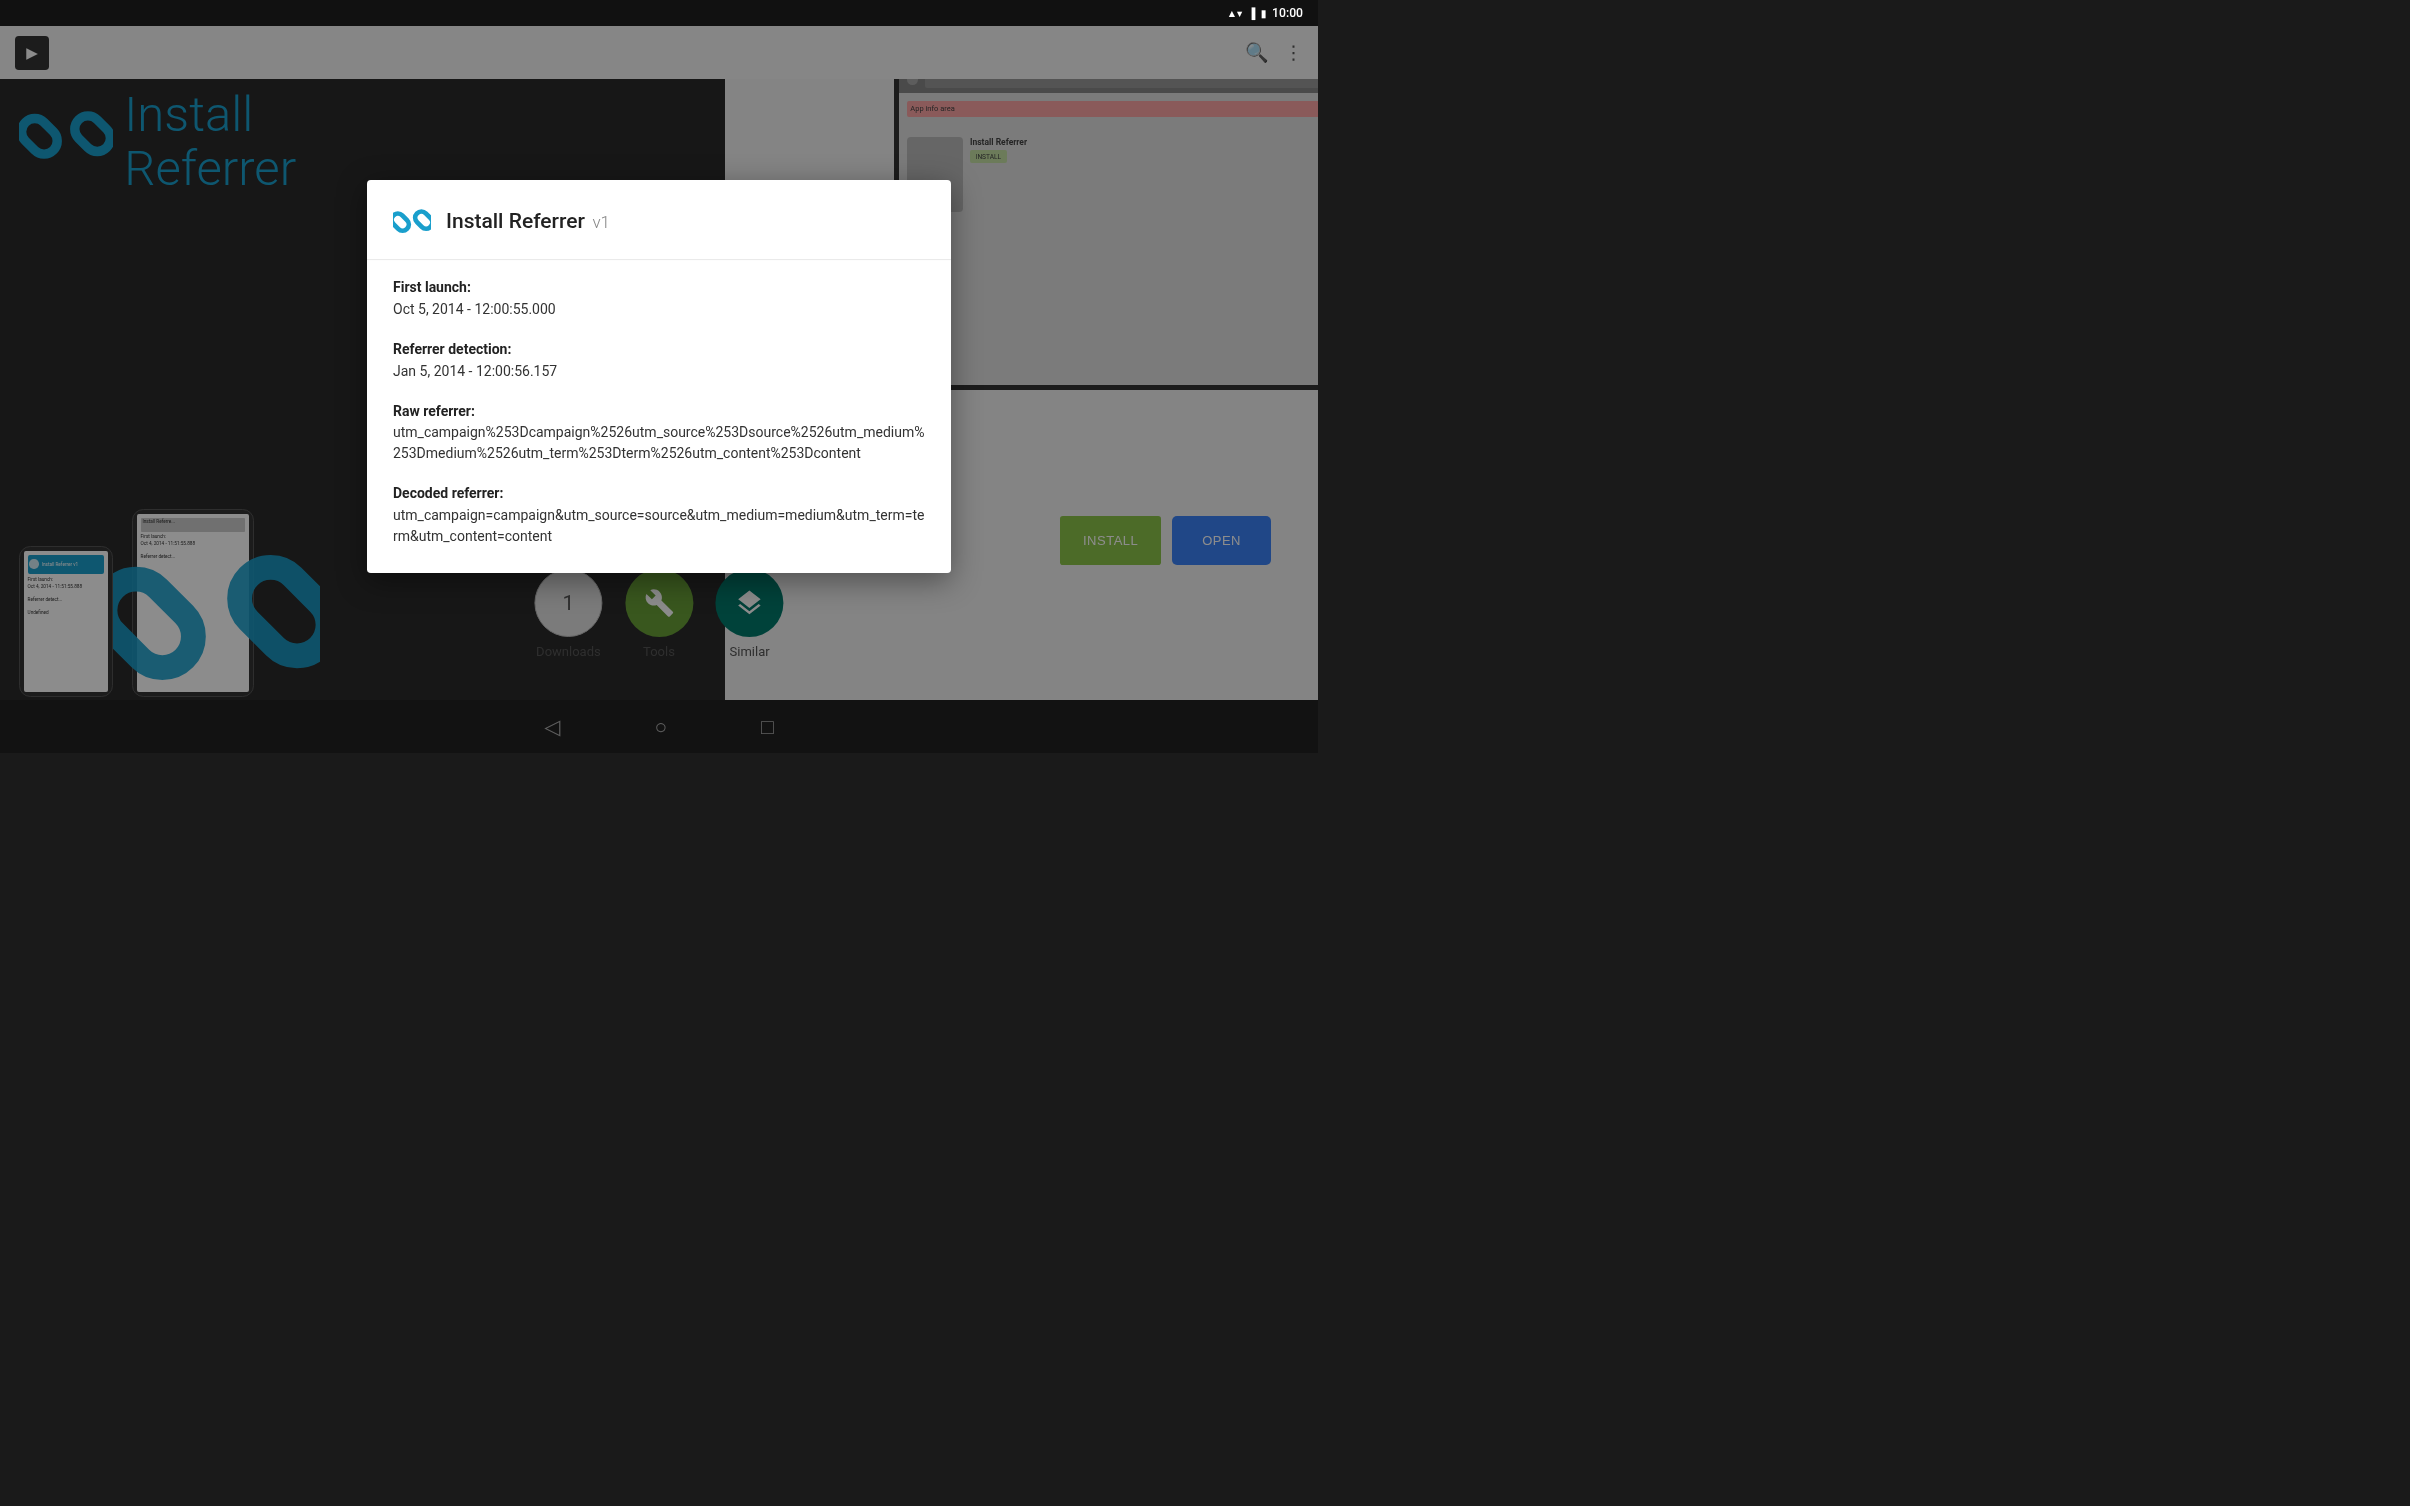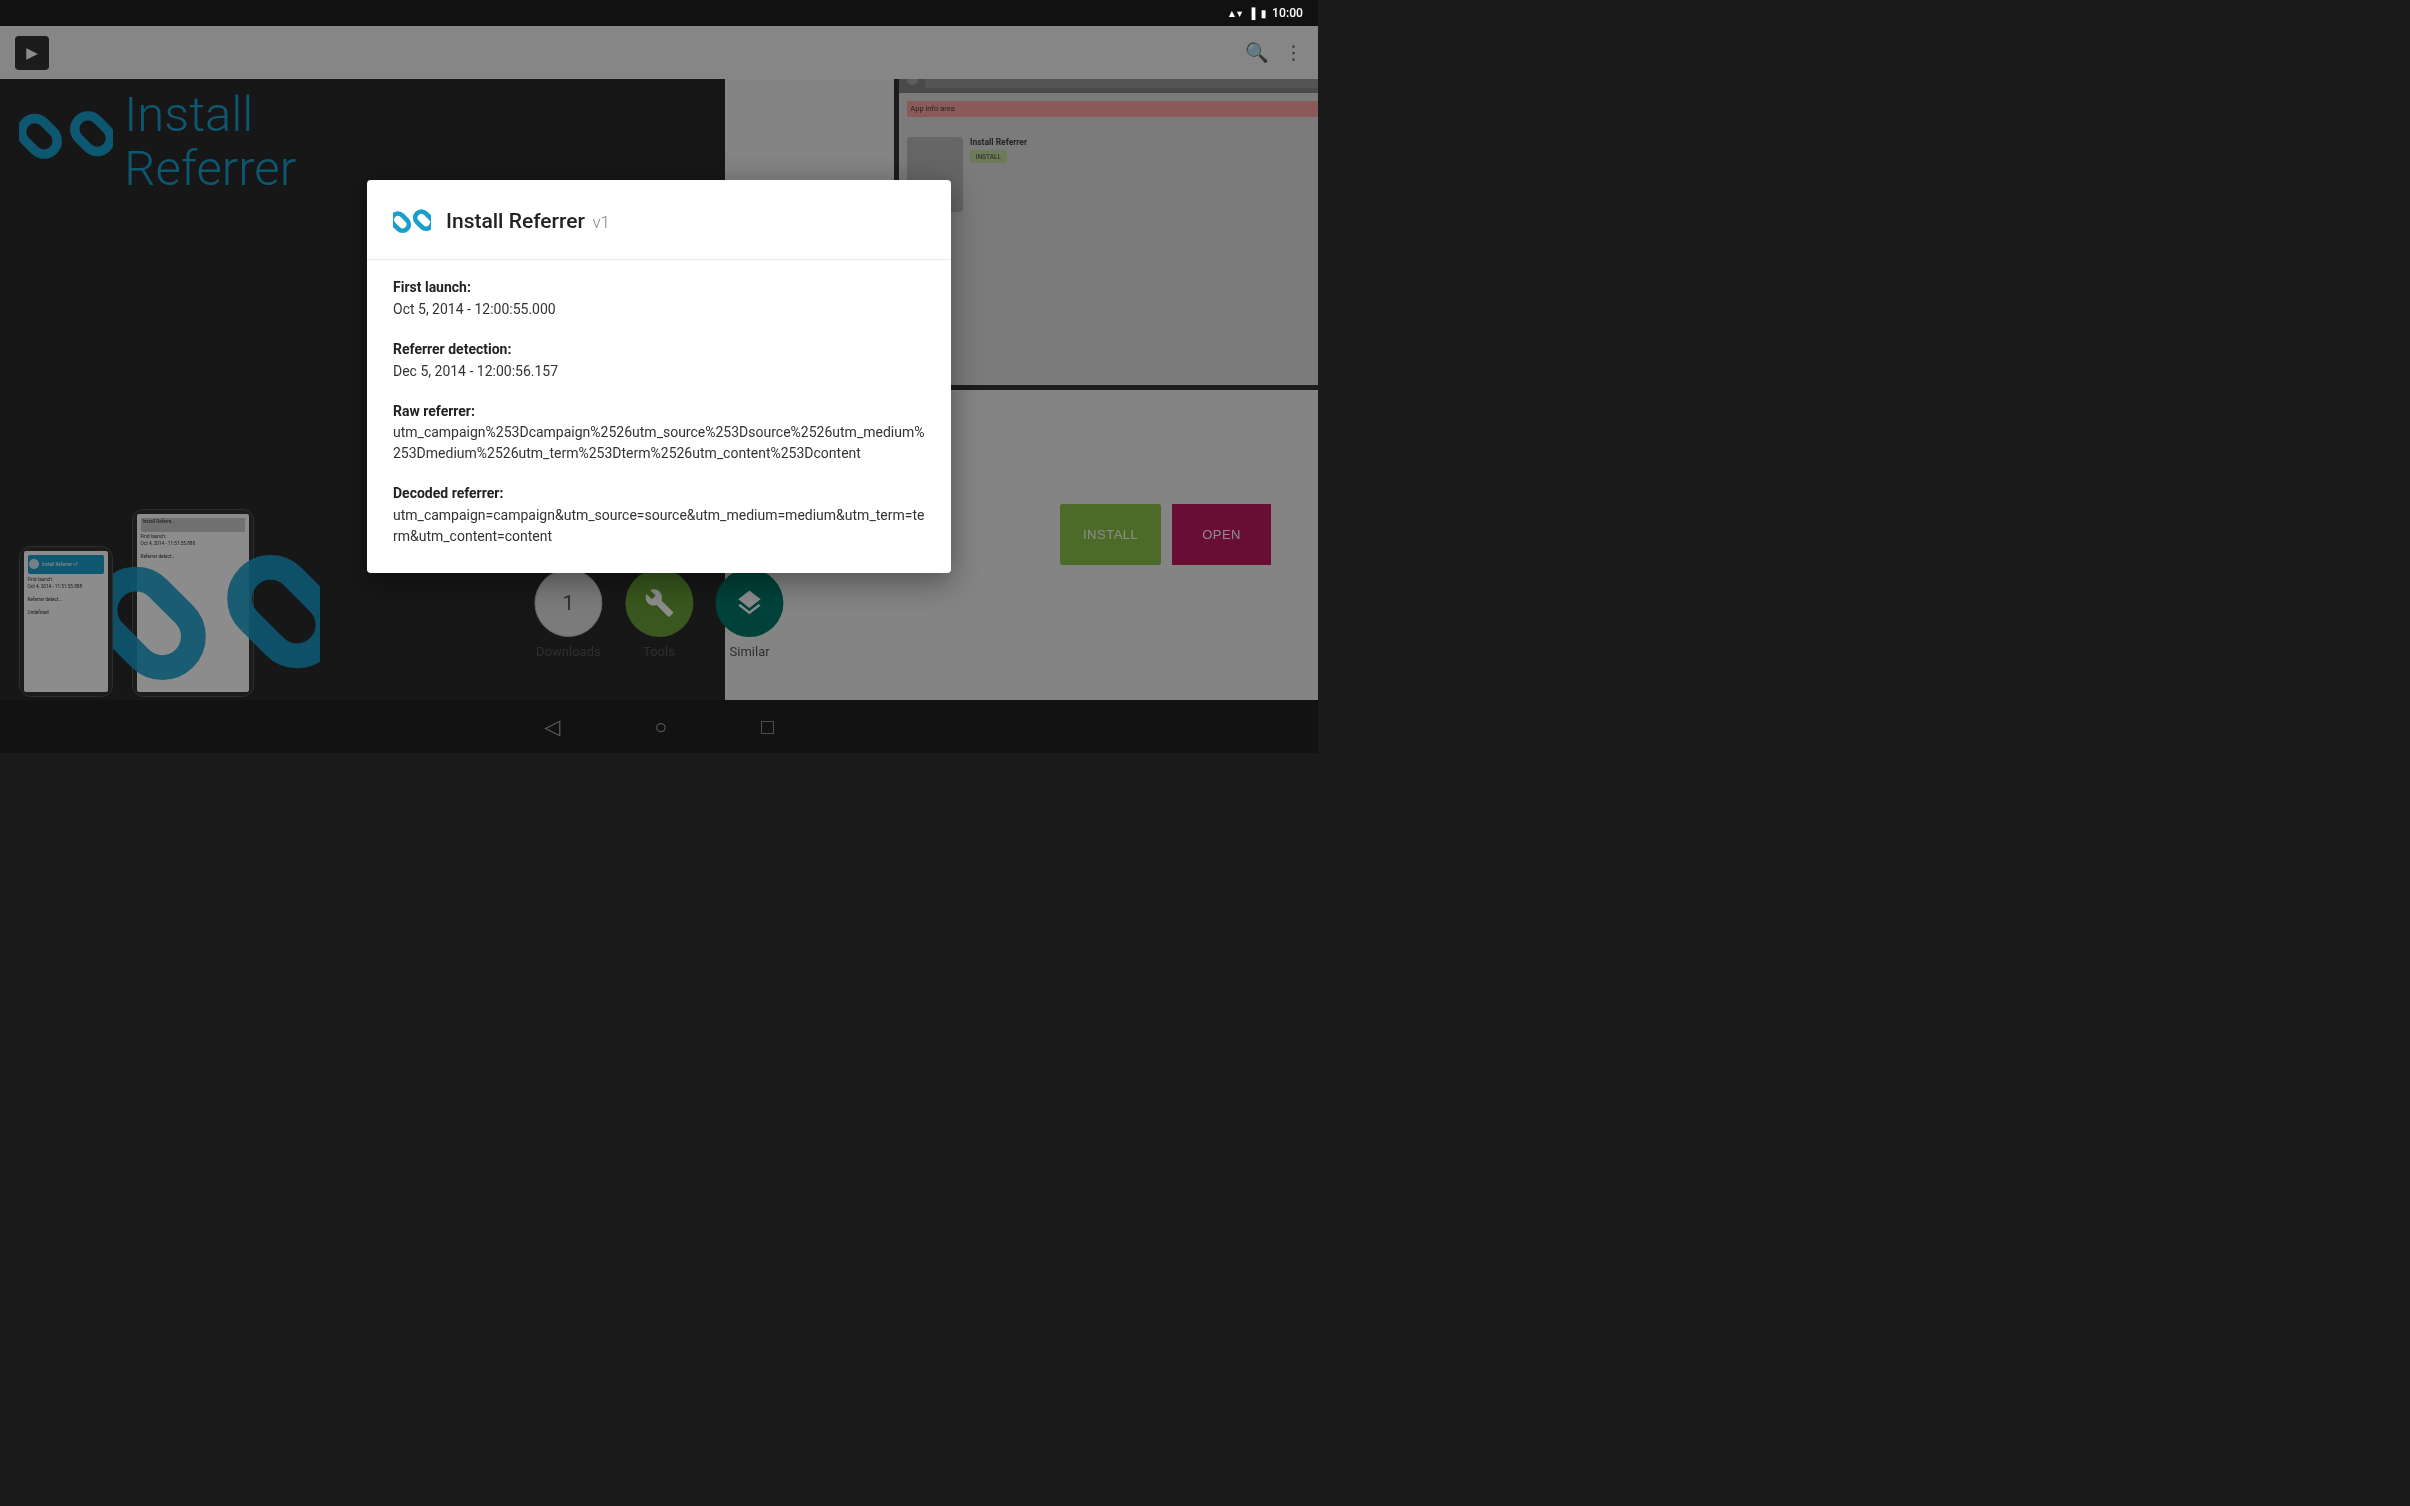--- a/index.html
+++ b/index.html
@@ -220,27 +220,27 @@
       padding: 9.4px 22.6px;
       font-size: 13px;
       font-weight: 500;
       border-radius: 2.8px;
       cursor: pointer;
       text-transform: uppercase;
       letter-spacing: 0.5px;
     }
 
     .btn-open {
-      background: #be185d;
+      background: #3b82f6;
       color: white;
       border: none;
-      padding: 23px 30px;
+      padding: 17px 30px;
       font-size: 13px;
       font-weight: 500;
-      border-radius: 0;
+      border-radius: 5px;
       cursor: pointer;
       text-transform: uppercase;
       letter-spacing: 0.5px;
     }
 
     
     .circles-row {
       position: absolute;
       bottom: 94px;
       left: 50%;
@@ -561,21 +561,21 @@
   </div>
   <div class="modal-body">
 
     <div class="modal-field">
       <div class="field-label">First launch:</div>
       <div class="field-value">Oct 5, 2014 - 12:00:55.000</div>
     </div>
 
     <div class="modal-field">
       <div class="field-label">Referrer detection:</div>
-      <div class="field-value">Dec 5, 2014 - 12:00:56.157</div>
+      <div class="field-value">Jan 5, 2014 - 12:00:56.157</div>
     </div>
 
     <div class="modal-field">
       <div class="field-label">Raw referrer:</div>
       <div class="field-value">utm_campaign%253Dcampaign%2526utm_source%253Dsource%2526utm_medium%253Dmedium%2526utm_term%253Dterm%2526utm_content%253Dcontent</div>
     </div>
 
     <div class="modal-field">
       <div class="field-label">Decoded referrer:</div>
       <div class="field-value">utm_campaign=campaign&amp;utm_source=source&amp;utm_medium=medium&amp;utm_term=term&amp;utm_content=content</div>

